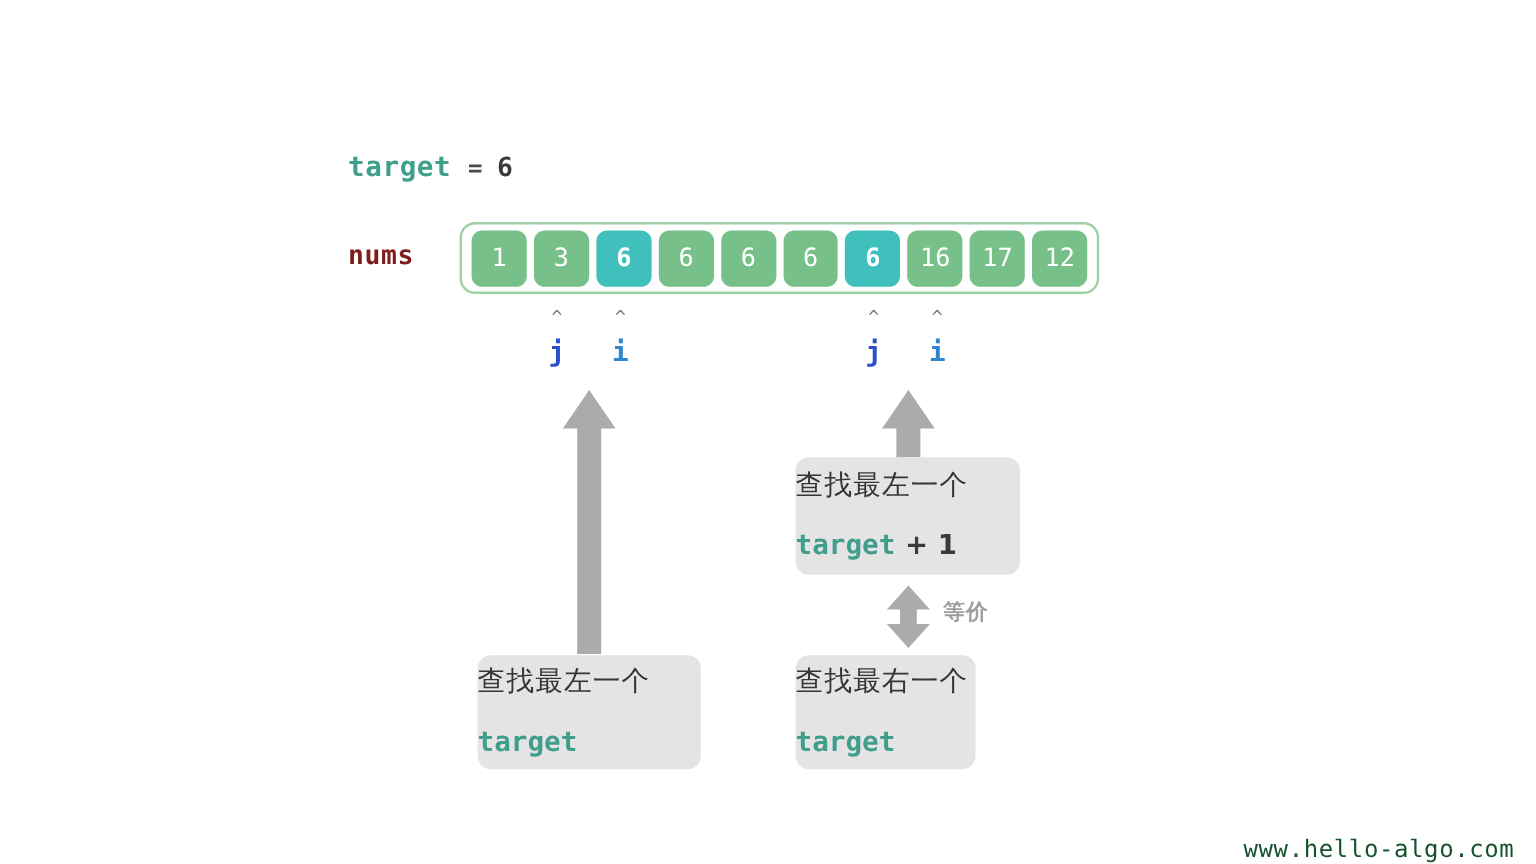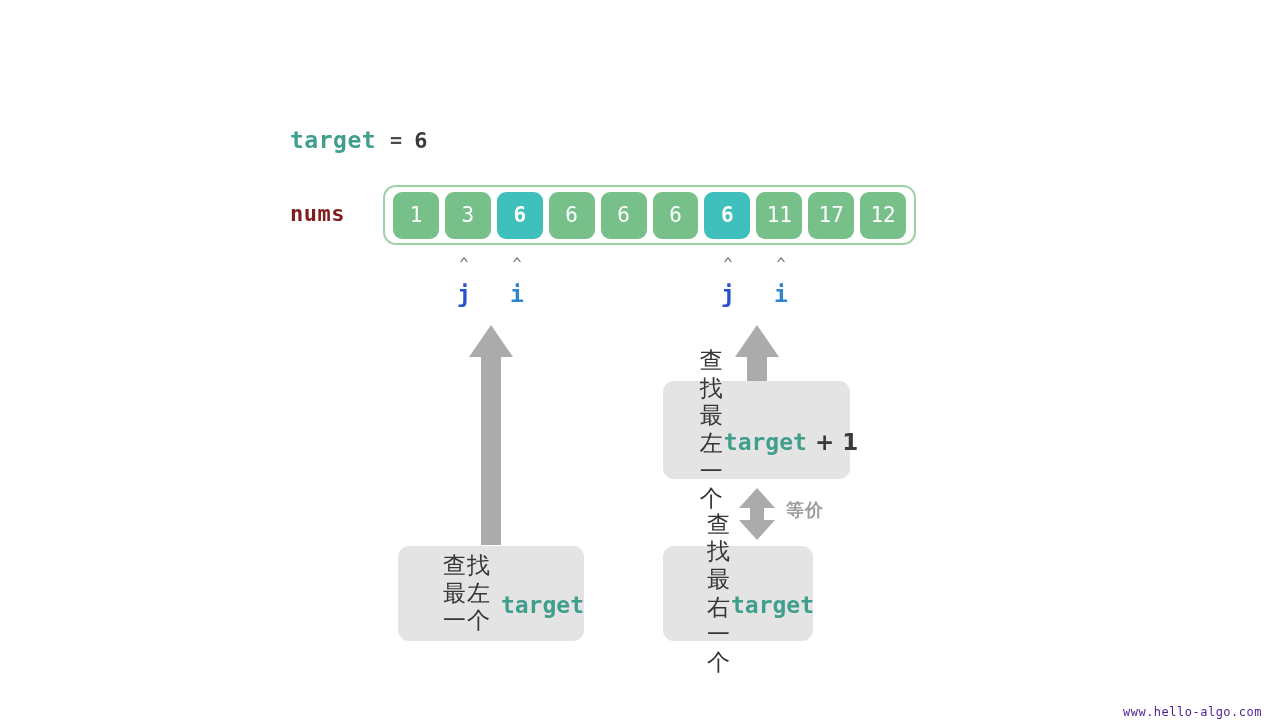--- a/index.html
+++ b/index.html
@@ -121,24 +121,22 @@
     overflow: visible;
   }
 
   
   .note {
     position: absolute;
     background: #e4e4e4;
     border-radius: 11px;
     box-sizing: border-box;
     display: flex;
-    flex-direction: row;
-    align-items: center;
+    flex-direction: column;
     justify-content: center;
-    padding-left: 45px;
   }
   .note-cn {
     color: #353535;
     font-size: 23px;
     letter-spacing: 1px;
     line-height: 1.2;
   }
   .note-code {
     margin-top: 23px;
     font-family: "DejaVu Sans Mono", "Liberation Mono", monospace;
@@ -159,23 +157,23 @@
     font-size: 18px;
     font-weight: bold;
     letter-spacing: 1px;
   }
 
   
   .watermark {
     position: absolute;
     right: 18px;
     bottom: 14px;
-    color: #4c1d95;
-    font-family: "DejaVu Sans Mono", "Liberation Mono", monospace;
-    font-size: 12px;
+    color: #14532d;
+    font-family: "DejaVu Sans Mono", "Liberation Mono", monospace;
+    font-size: 20px;
     letter-spacing: 0.5px;
   }
 </style>
 </head>
 <body>
 
 <div class="stage">
 
   <div class="target-line">
     <span class="mono-bold kw-green">target</span>
@@ -186,21 +184,21 @@
   <div class="nums-label mono-bold">nums</div>
 
   <div class="array-box">
     <div class="cell">1</div>
     <div class="cell">3</div>
     <div class="cell hl">6</div>
     <div class="cell">6</div>
     <div class="cell">6</div>
     <div class="cell">6</div>
     <div class="cell hl">6</div>
-    <div class="cell">11</div>
+    <div class="cell">16</div>
     <div class="cell">17</div>
     <div class="cell">12</div>
   </div>
 
   <div class="caret" style="left:454px; top:244px;">^</div>
   <div class="caret" style="left:507px; top:244px;">^</div>
   <div class="caret" style="left:718px; top:244px;">^</div>
   <div class="caret" style="left:771px; top:244px;">^</div>
 
   <div class="ptr ptr-j" style="left:453px; top:270px;">j</div>

